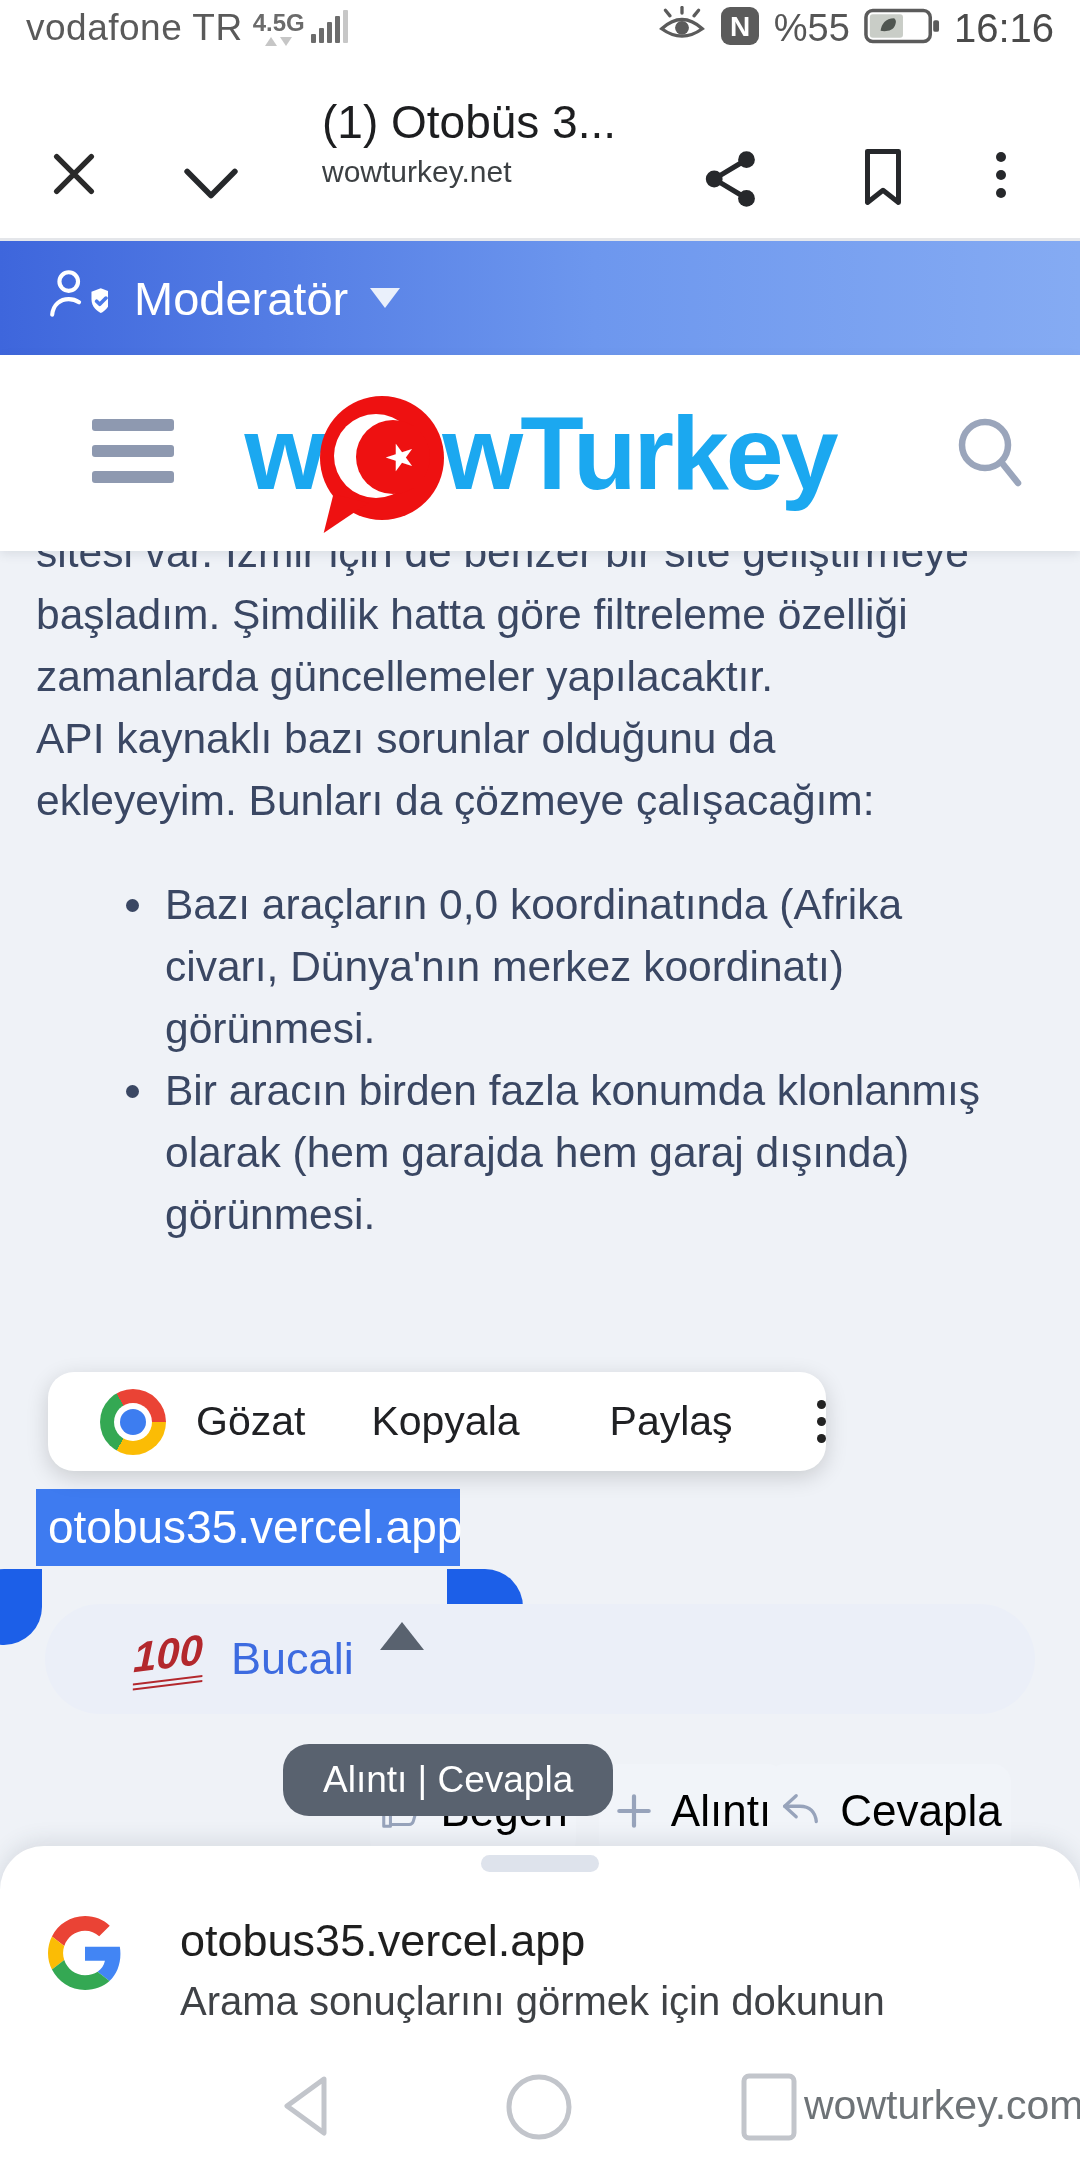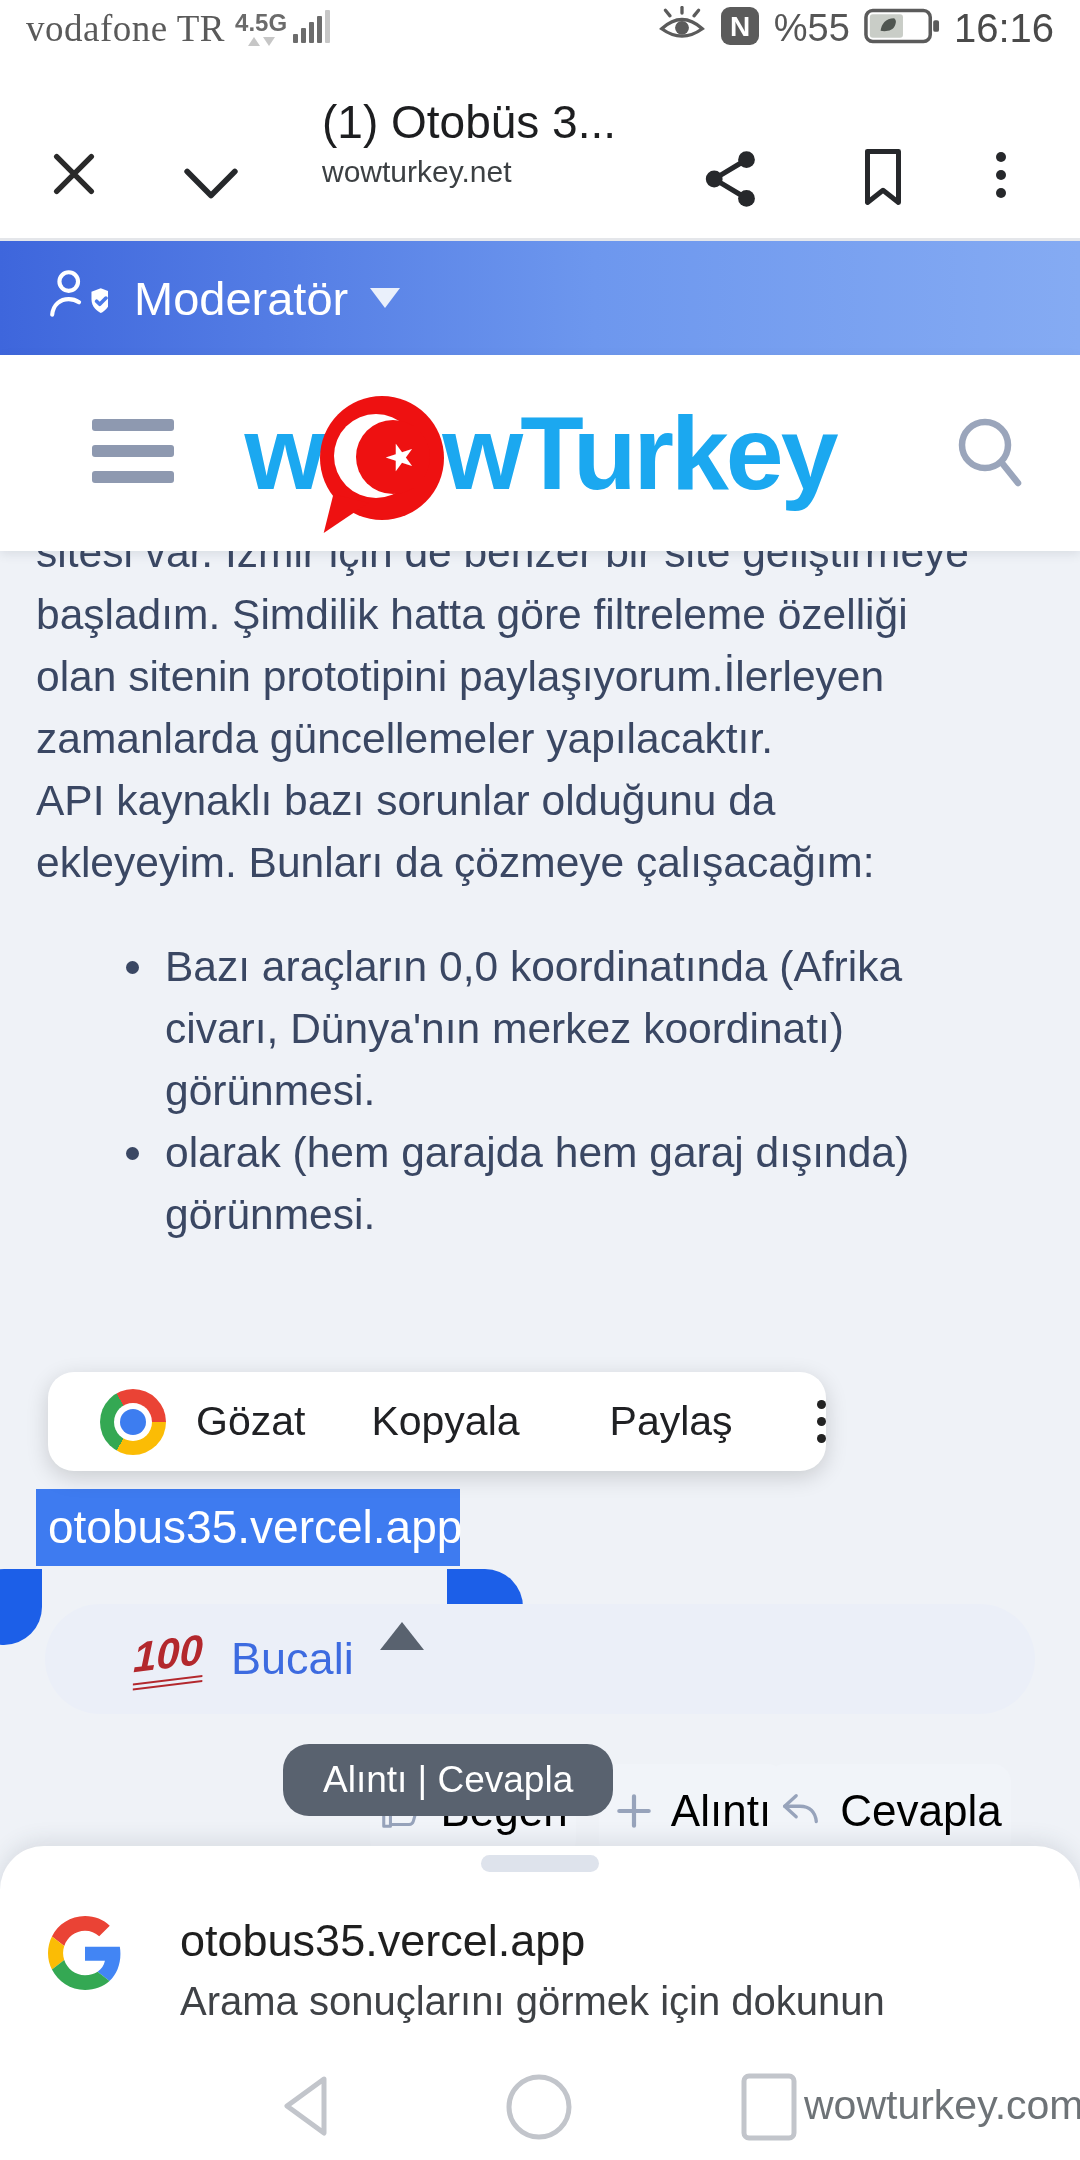--- a/index.html
+++ b/index.html
@@ -6,21 +6,21 @@
   #screen{
     position:relative;width:1080px;height:2160px;margin:0 auto;
     background:#fff;overflow:hidden;
     font-family:"Liberation Sans",sans-serif;
     -webkit-font-smoothing:antialiased;
   }
   
   .status-bar{position:absolute;top:0;left:0;right:0;height:56px;background:#fff;
     display:flex;align-items:center;justify-content:space-between;padding:0 26px;box-sizing:border-box;}
   .sb-left,.sb-right{display:flex;align-items:center;}
-  .sb-carrier{font-size:37px;color:#5a5a5a;letter-spacing:.5px;font-family:Liberation Serif, serif;}
+  .sb-carrier{font-size:37px;color:#5a5a5a;letter-spacing:.5px;}
   .sb-net{display:flex;flex-direction:column;align-items:center;margin-left:10px;line-height:1;justify-content:center;}
   .sb-net-label{font-size:24px;font-weight:bold;color:#6b6b6b;}
   .sb-net-arrows{display:flex;gap:3px;margin-top:2px;}
   .arr-up,.arr-down{width:0;height:0;border-left:6px solid transparent;border-right:6px solid transparent;}
   .arr-up{border-bottom:9px solid #c6c6c6;}
   .arr-down{border-top:9px solid #c6c6c6;}
   .sb-right>*{margin-left:14px;}
   .sb-pct{font-size:38px;color:#565656;}
   .sb-time{font-size:40px;color:#4a4a4a;}
   
@@ -260,35 +260,35 @@
           <path d="M48 48l16 20"></path>
         </svg>
     </button>
   </div>
 
   <div class="content-bg"></div>
 
   <div class="post-text">
     <div class="post-line">sitesi var. İzmir için de benzer bir site geliştirmeye</div>
     <div class="post-line">başladım. Şimdilik hatta göre filtreleme özelliği</div>
-    <div class="post-line">olan sitenin prototipini paylaşıyorum.İlerleyen</div>
     <div class="post-line">zamanlarda güncellemeler yapılacaktır.</div>
     <div class="post-line para-gap">API kaynaklı bazı sorunlar olduğunu da</div>
     <div class="post-line">ekleyeyim. Bunları da çözmeye çalışacağım:</div>
     <div class="bullet list-gap">
       <span class="bullet-dot"></span>
       <span class="bullet-lines">
         <div class="post-line">Bazı araçların 0,0 koordinatında (Afrika</div>
         <div class="post-line">civarı, Dünya'nın merkez koordinatı)</div>
         <div class="post-line">görünmesi.</div>
       </span>
     </div>
     <div class="bullet">
       <span class="bullet-dot"></span>
       <span class="bullet-lines">
+        <div class="post-line">Bir aracın birden fazla konumda klonlanmış</div>
         <div class="post-line">olarak (hem garajda hem garaj dışında)</div>
         <div class="post-line">görünmesi.</div>
       </span>
     </div>
   </div>
 
   <div class="ctx-menu">
     <span class="chrome-icon"></span>
     <button class="ctx-item ctx-gozat">Gözat</button>
     <button class="ctx-item ctx-kopyala">Kopyala</button>

